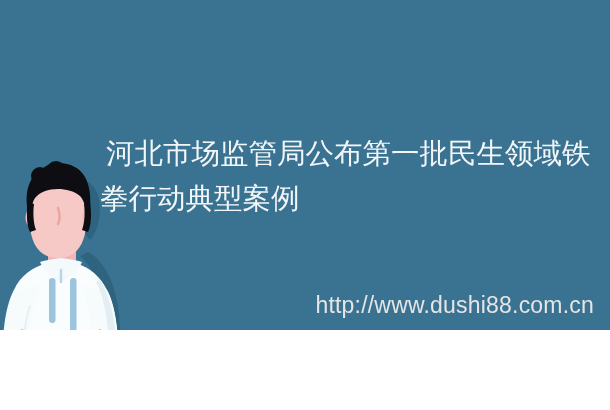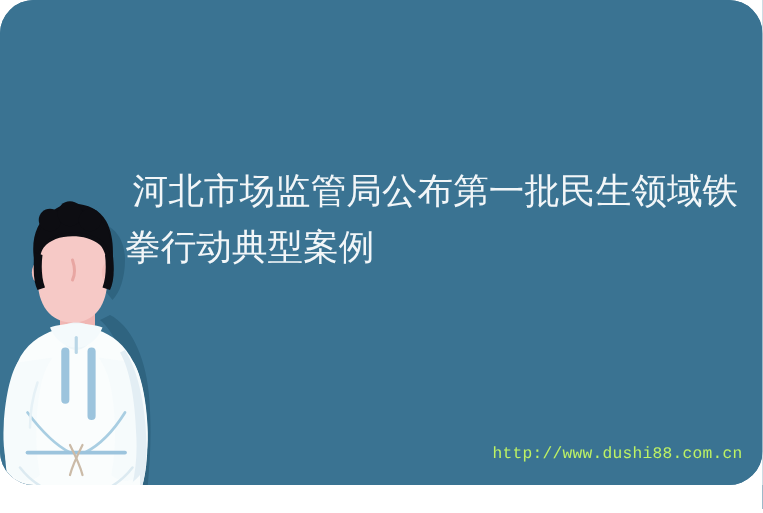--- a/index.html
+++ b/index.html
@@ -4,26 +4,25 @@
 <style>
   html, body {
     margin: 0;
     padding: 0;
     background: #ffffff;
   }
 
   #stage {
     position: relative;
     width: 610px;
-    height: 388px;
+    height: 330px;
     overflow: hidden;
     font-family: "Liberation Sans", "DejaVu Sans", sans-serif;
     background: #3a7392;
     user-select: none;
-    border-radius: 27px;
   }
 
   
   .bg-fill {
     position: absolute;
     inset: 0;
     background: #3a7392;
   }
 
   
@@ -54,26 +53,25 @@
     text-indent: 6px;
     white-space: normal;
     word-break: break-all;
   }
 
   
   .watermark {
     position: absolute;
     right: 16px;
     bottom: 15px;
-    color: #bef264;
-    font-size: 13px;
+    color: #e5e5e5;
+    font-size: 23px;
     line-height: 20px;
     letter-spacing: 0.2px;
     white-space: nowrap;
-    font-family: Liberation Mono, monospace;
   }
 </style>
 </head>
 <body>
 
 <div id="stage">
 
   <div class="bg-fill"></div>
 
   <div class="illustration">

